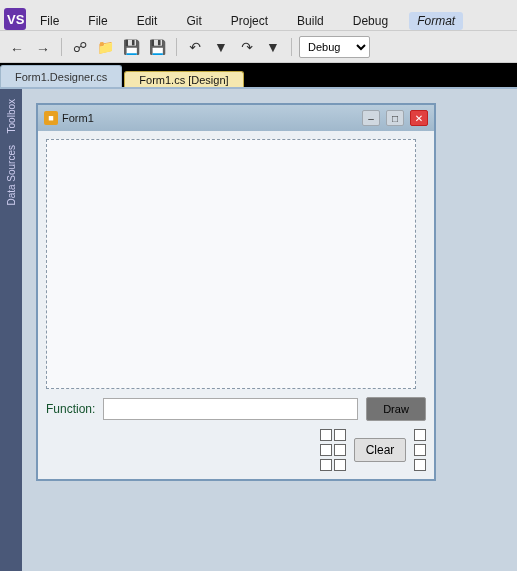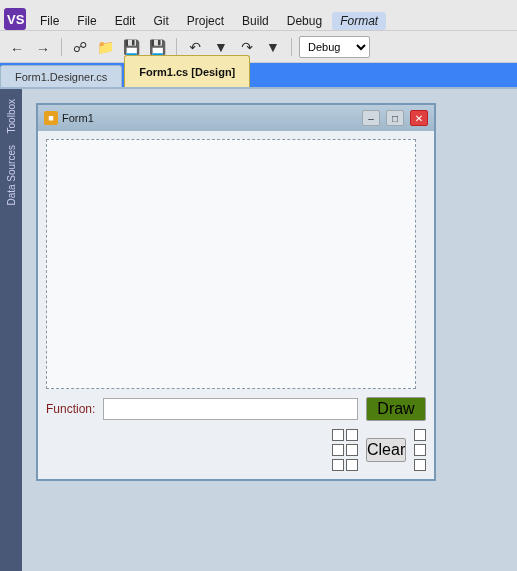--- a/index.html
+++ b/index.html
@@ -22,21 +22,21 @@
       padding: 0 4px;
     }
     .menu-logo {
       width: 22px;
       height: 22px;
       margin-right: 6px;
       flex-shrink: 0;
     }
     .menu-items {
       display: flex;
-      gap: 2px;
+      gap: 13px;
       flex: 1;
     }
     .menu-item {
       padding: 2px 8px;
       cursor: pointer;
       border-radius: 3px;
       font-size: 12px;
       color: #1a1a1a;
     }
     .menu-item.active {
@@ -81,43 +81,43 @@
       font-size: 11px;
       cursor: pointer;
       border-radius: 2px;
     }
 
     
     .tabs-bar {
       display: flex;
       align-items: flex-end;
       height: 26px;
-      background: #3b82f6;
+      background: #000000;
       border-bottom: 2px solid #a0b8d0;
     }
     .tab {
       padding: 4px 14px;
       background: #c8d8e8;
       border: 1px solid #a0b8cc;
       border-bottom: none;
       cursor: pointer;
       font-size: 11px;
       color: #333;
       margin-right: 2px;
       border-radius: 3px 3px 0 0;
       height: 22px;
       display: flex;
       align-items: center;
     }
     .tab.active {
       background: #f5e8b0;
       border-color: #c0a840;
-      font-weight: bold;
+      font-weight: normal;
       color: #111;
-      height: 32px;
+      height: 16px;
     }
 
     
     .main-area {
       display: flex;
       height: calc(571px - 31px - 32px - 26px);
     }
     .side-panel {
       width: 22px;
       background: #4a5878;
@@ -208,54 +208,54 @@
 
     
     .function-row {
       display: flex;
       align-items: center;
       gap: 8px;
       margin-bottom: 8px;
     }
     .function-label {
       font-size: 12px;
-      color: #7f1d1d;
+      color: #14532d;
     }
     .function-input {
       flex: 1;
       height: 22px;
       border: 1px solid #aaa;
       background: white;
       padding: 0 4px;
       font-size: 12px;
     }
     .draw-button {
       width: 60px;
       height: 24px;
-      background: #4d7c0f;
+      background: #737373;
       border: 1px solid #999;
       cursor: pointer;
-      font-size: 16px;
+      font-size: 11px;
       border-radius: 2px;
     }
 
     
     .controls-row {
       display: flex;
       align-items: center;
       justify-content: flex-end;
       gap: 8px;
     }
     .clear-button {
-      width: 40px;
+      width: 52px;
       height: 24px;
       background: #e0e0e0;
       border: 1px solid #999;
       cursor: pointer;
-      font-size: 16px;
+      font-size: 12px;
       border-radius: 2px;
       text-align: center;
     }
     .checkbox-col {
       display: flex;
       flex-direction: column;
       gap: 3px;
     }
     .cb-row {
       display: flex;

